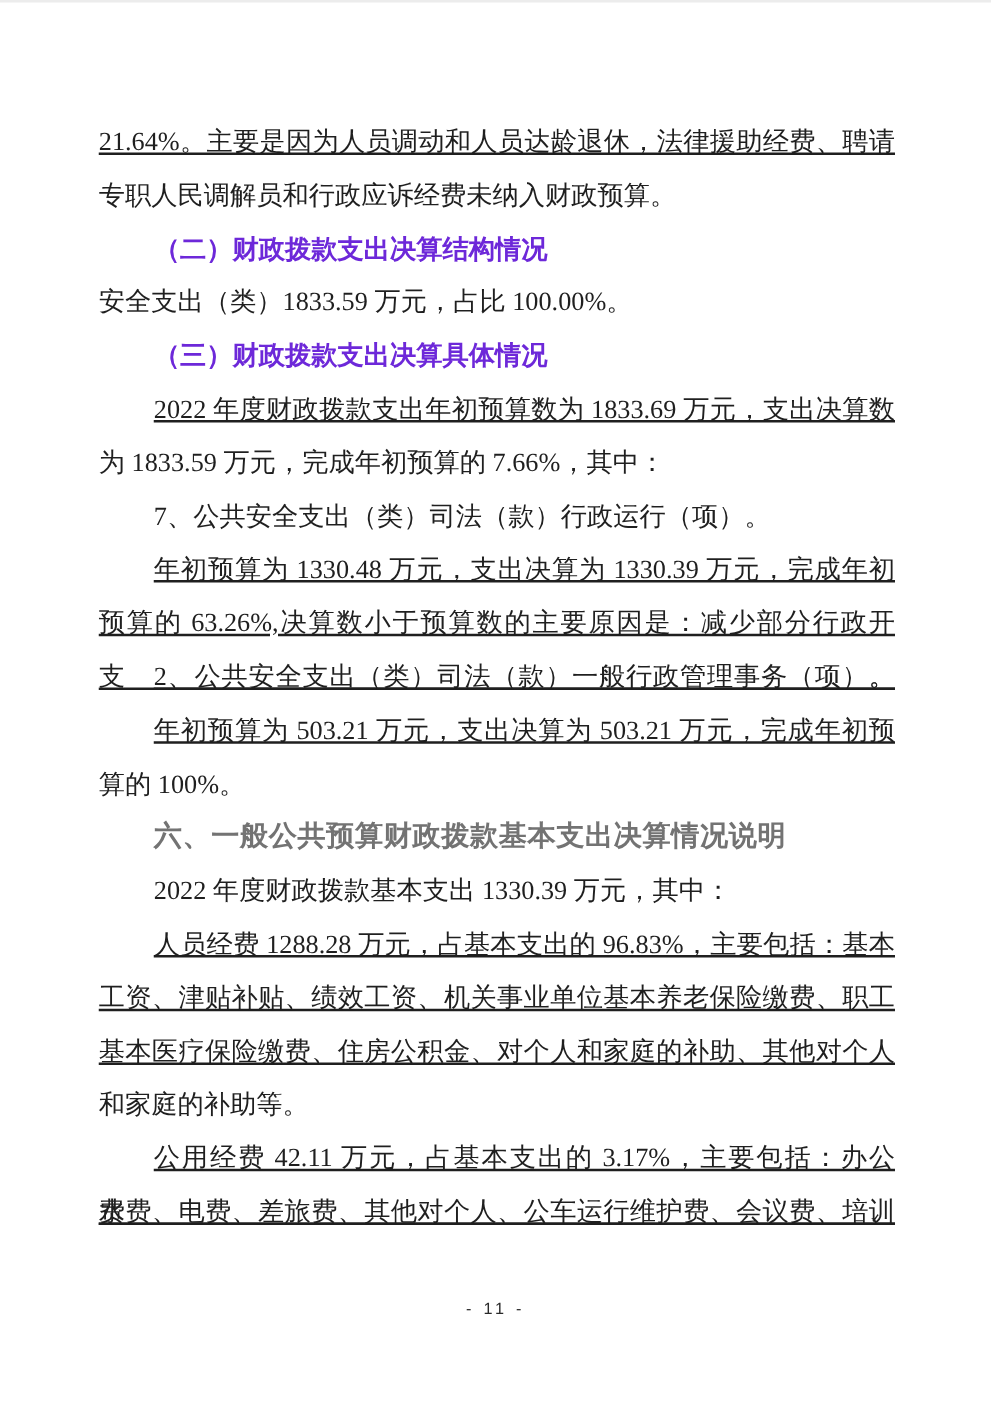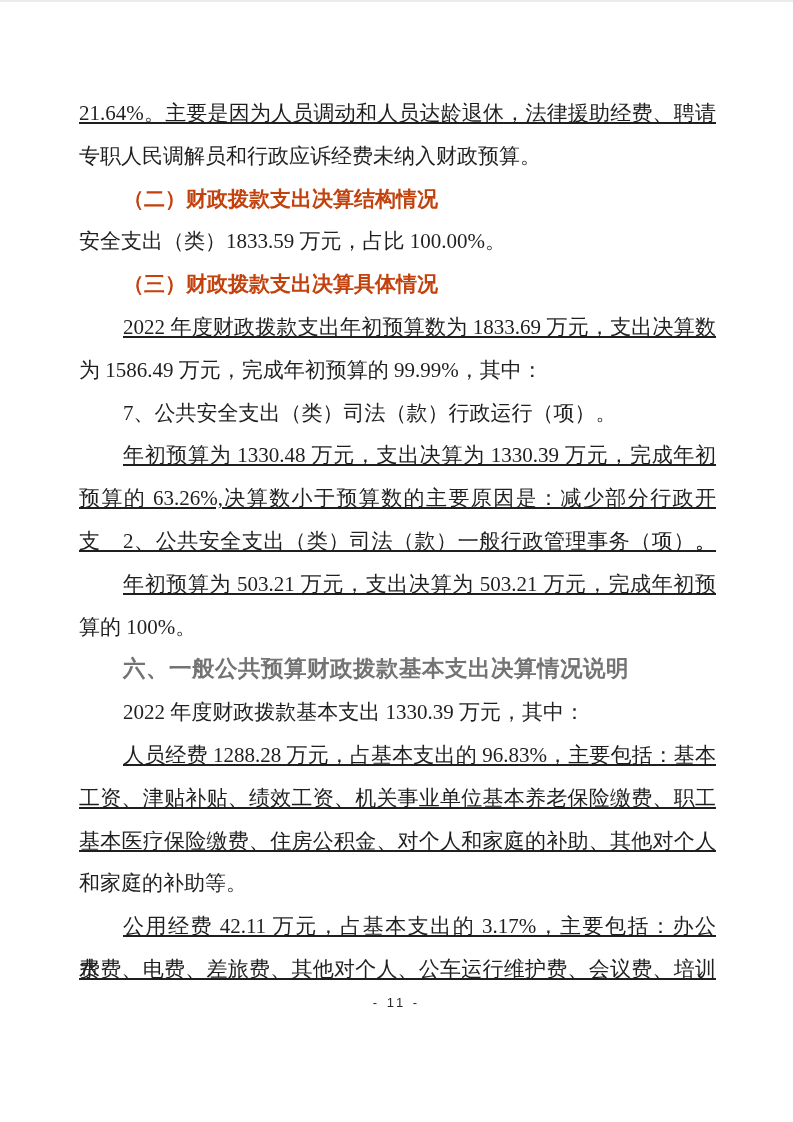--- a/index.html
+++ b/index.html
@@ -33,33 +33,33 @@
     text-align: justify;
     font-family: "Liberation Serif", serif;
   }
   
   .stretch { text-align-last: justify; text-decoration: underline; }
   
   .ind { text-indent: 44px; }
   
   .h-kai {
     font-weight: bold;
-    color: #c2410c;
+    color: #6d28d9;
   }
   
   .h-hei {
     font-family: "Liberation Sans", sans-serif;
     font-weight: bold;
     font-size: 22.5px;
     color: #737373;
     letter-spacing: 0.5px;
   }
   .page-number {
     position: absolute;
-    top: 994px;
+    top: 1038px;
     left: 0;
     width: 100%;
     text-align: center;
     font-family: "Liberation Sans", sans-serif;
     font-size: 13px;
     line-height: 18px;
     letter-spacing: 3px;
     color: #2a2a2a;
   }
 </style>
@@ -69,21 +69,21 @@
 <div class="page">
   <div class="scan-edge"></div>
 
   <div class="content">
     <p class="ln stretch">21.64%。主要是因为人员调动和人员达龄退休，法律援助经费、聘请</p>
     <p class="ln">专职人民调解员和行政应诉经费未纳入财政预算。</p>
     <p class="ln h-kai ind">（二）财政拨款支出决算结构情况</p>
     <p class="ln">安全支出（类）1833.59 万元，占比 100.00%。</p>
     <p class="ln h-kai ind">（三）财政拨款支出决算具体情况</p>
     <p class="ln ind stretch">2022 年度财政拨款支出年初预算数为 1833.69 万元，支出决算数</p>
-    <p class="ln">为 1586.49 万元，完成年初预算的 99.99%，其中：</p>
+    <p class="ln">为 1833.59 万元，完成年初预算的 7.66%，其中：</p>
     <p class="ln ind">7、公共安全支出（类）司法（款）行政运行（项）。</p>
     <p class="ln ind stretch">年初预算为 1330.48 万元，支出决算为 1330.39 万元，完成年初</p>
     <p class="ln stretch">预算的 63.26%,决算数小于预算数的主要原因是：减少部分行政开支。</p>
     <p class="ln ind stretch">2、公共安全支出（类）司法（款）一般行政管理事务（项）。</p>
     <p class="ln ind stretch">年初预算为 503.21 万元，支出决算为 503.21 万元，完成年初预</p>
     <p class="ln">算的 100%。</p>
     <p class="ln h-hei ind">六、一般公共预算财政拨款基本支出决算情况说明</p>
     <p class="ln ind">2022 年度财政拨款基本支出 1330.39 万元，其中：</p>
     <p class="ln ind stretch">人员经费 1288.28 万元，占基本支出的 96.83%，主要包括：基本</p>
     <p class="ln stretch">工资、津贴补贴、绩效工资、机关事业单位基本养老保险缴费、职工</p>

